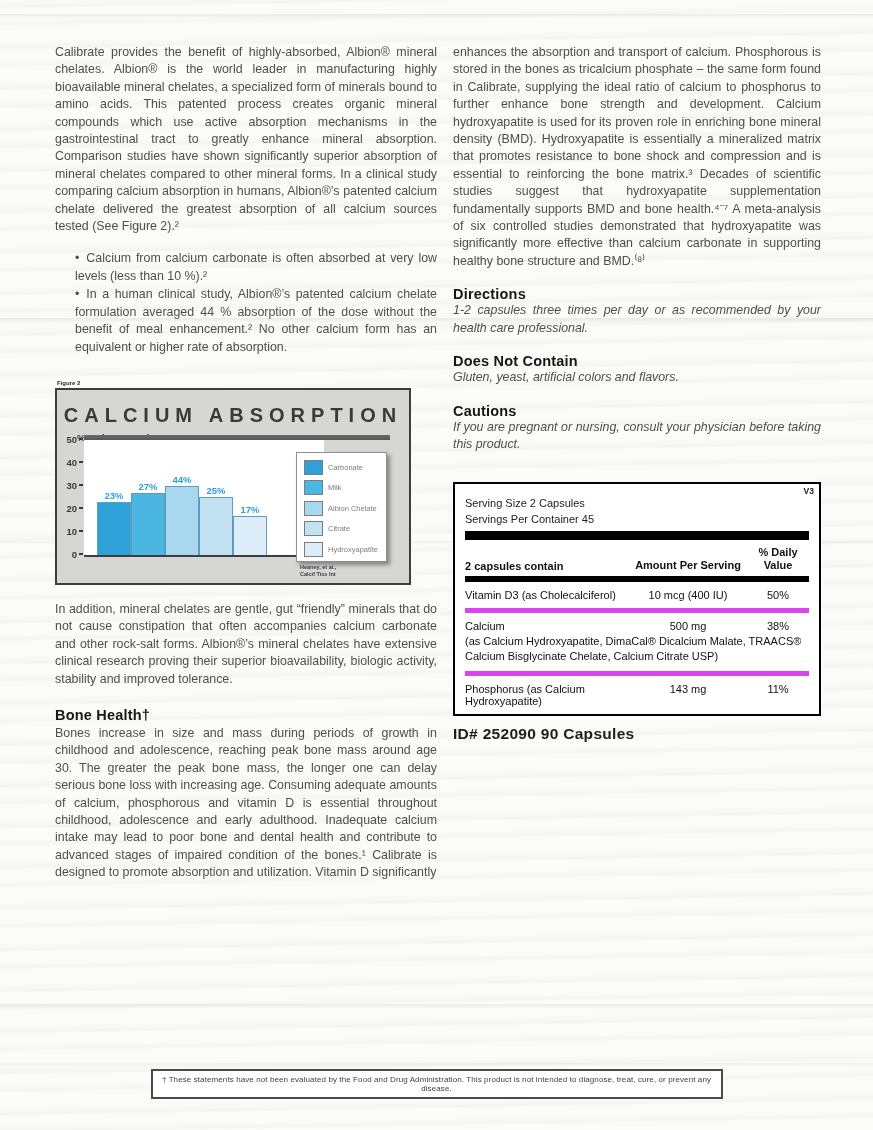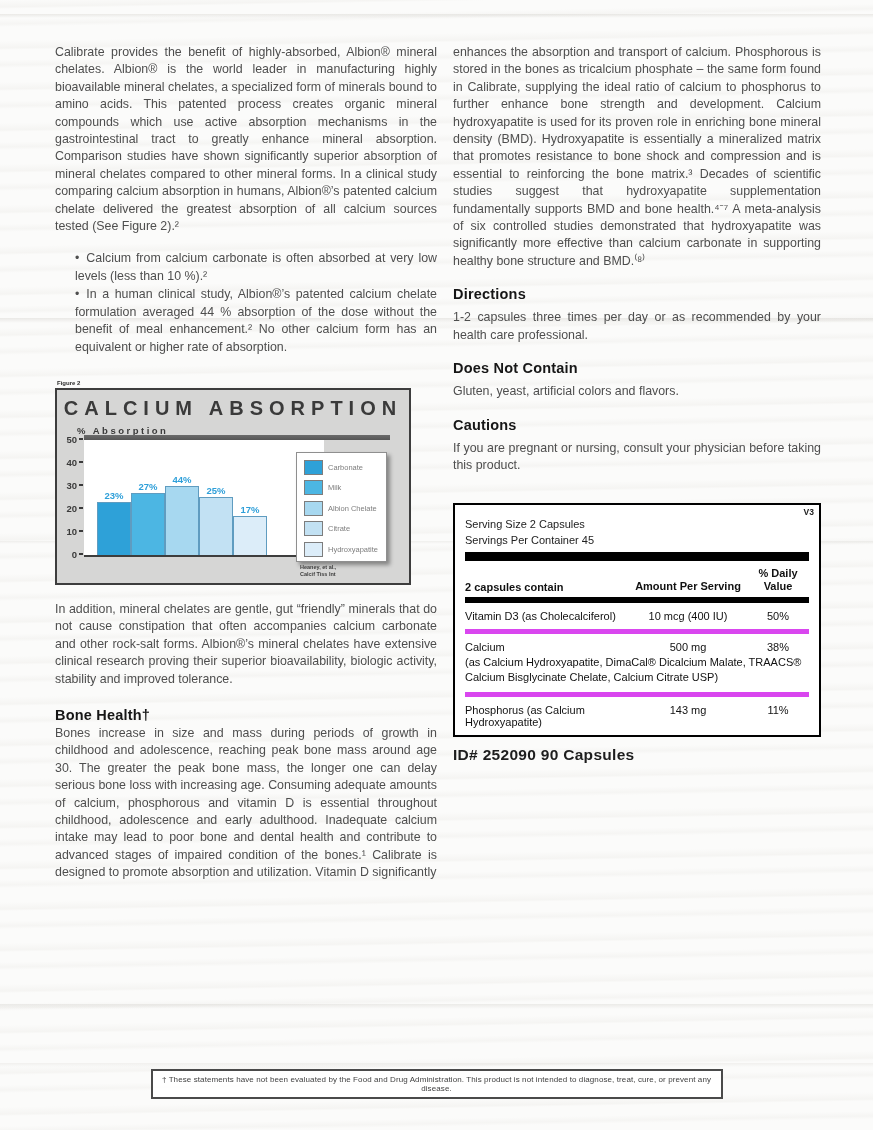--- a/index.html
+++ b/index.html
@@ -42,21 +42,21 @@
   .bullet + .bullet { margin-top:1px; }
 
   
   .figure { margin-top:24px; }
   .figure-label { font-size:6px; font-weight:bold; color:#2b2b2b; margin:0 0 2px 2px; }
   .chart {
     position:relative; width:356px; height:197px;
     background:#d6d6d5; border:2px solid #3d3d3d;
   }
   .chart-title {
-    text-align:center; margin-top:7px;
+    text-align:center; margin-top:14px;
     font-size:20px; font-weight:bold; letter-spacing:6px; color:#3a3a3a;
     white-space:nowrap;
   }
   .chart-ylabel {
     margin:5px 0 0 20px; font-size:9.5px; font-weight:600;
     letter-spacing:2.5px; color:#3a3a3a;
   }
   .yticks {
     position:absolute; left:4px; top:44px; width:22px; height:126px;
     display:flex; flex-direction:column; justify-content:space-between;
@@ -87,21 +87,21 @@
   .chart-source {
     position:absolute; left:243px; top:174px;
     font-size:5.5px; font-weight:bold; color:#3c3c3c; line-height:7px;
   }
 
   .p-after-figure { margin-top:16px; }
   .bone-heading { margin-top:19px; }
 
   
   .section { margin-top:16px; }
-  .section .body { margin-top:7px; }
+  .section .body { margin-top:0;font-style:italic; }
 
   
   .sf-panel {
     position:relative; margin-top:29px; width:368px;
     background:#fff; border:2.5px solid #000; color:#111;
     padding:6px 10px 0 10px;
   }
   .sf-version { position:absolute; top:2px; right:5px; font-size:8.5px; font-weight:bold; color:#222; }
   .sf-title { font-size:37px; font-weight:bold; letter-spacing:-1px; color:#0b0b0b; line-height:40px; }
   .sf-serving { font-size:11px; color:#222; margin-top:7px; }

